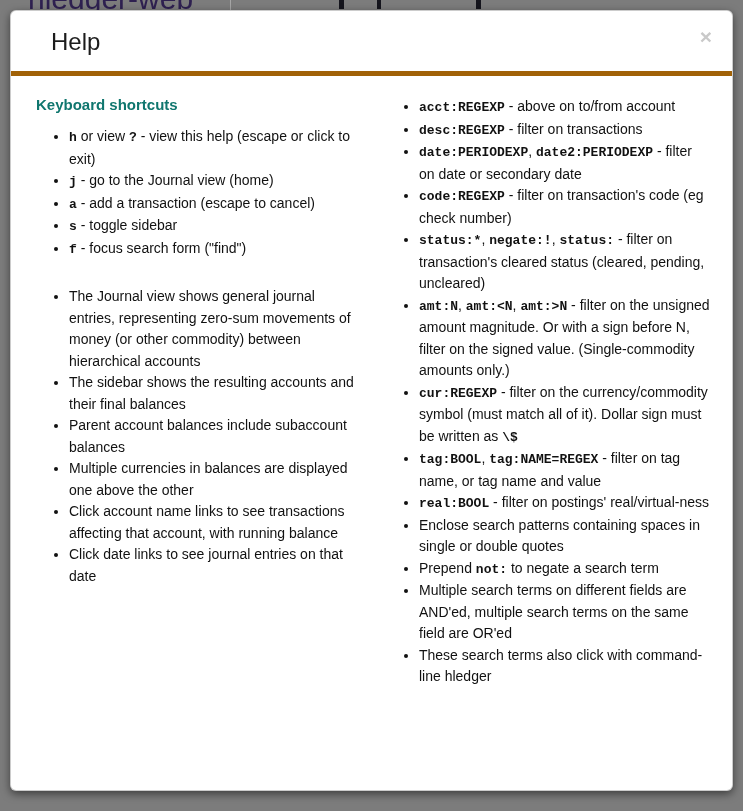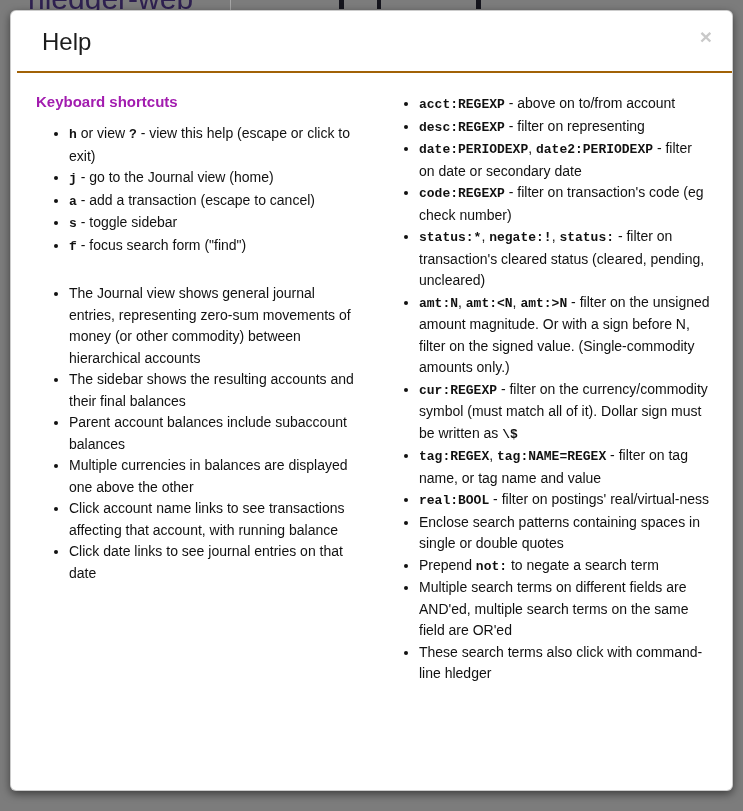--- a/index.html
+++ b/index.html
@@ -29,41 +29,40 @@
     position: absolute; left: 10px; top: 10px;
     width: 723px; height: 781px;
     background: #ffffff;
     border: 1px solid rgba(0,0,0,0.2);
     border-radius: 6px;
     box-shadow: 0 3px 9px rgba(0,0,0,0.5);
     overflow: hidden;
   }
   .modal-header {
     position: relative;
-    padding: 17px 24px 15px 25px;
-    border-bottom: 2px solid #a16207;
-    margin-left: 6px;
+    padding: 17px 24px 15px 40px;
+    border-bottom: 5px solid #a16207;
   }
   .modal-title { font-size: 24px; font-weight: 400; color: #1c1c1c; line-height: 28px; }
   .close-btn {
     position: absolute; right: 20px; top: 16px;
     font-size: 21px; font-weight: 700; line-height: 20px;
     color: #c9c9c9; cursor: pointer; border: none; background: none;
     font-family: "Liberation Sans", sans-serif;
   }
   .modal-body {
     display: flex;
     gap: 26px;
     padding: 20px 22px 20px 25px;
   }
   .help-col { flex: 1 1 0; min-width: 0; }
 
   .sec { margin: 0; }
   .sec + .sec { margin-top: 26px; }
-  .sec-heading { font-size: 15px; font-weight: 700; color: #a21caf; margin-bottom: 13px; }
+  .sec-heading { font-size: 15px; font-weight: 700; color: #0f766e; margin-bottom: 13px; }
   .sec ul { margin: 0; padding-left: 33px; }
   .sec li {
     font-size: 14px;
     line-height: 21.5px;
     color: #111;
   }
   .code {
     font-family: "Liberation Mono", monospace;
     font-weight: 700;
     font-size: 13px;
@@ -105,27 +104,27 @@
             <li><span>Multiple currencies in balances are displayed one above the other</span></li>
             <li><span>Click account name links to see transactions affecting that account, with running balance</span></li>
             <li><span>Click date links to see journal entries on that date</span></li>
           </ul>
         </div>
       </div>
     <div class="help-col">
         <div class="sec">
           <ul>
             <li><span class="code">acct:REGEXP</span><span> - above on to/from account</span></li>
-            <li><span class="code">desc:REGEXP</span><span> - filter on representing</span></li>
+            <li><span class="code">desc:REGEXP</span><span> - filter on transactions</span></li>
             <li><span class="code">date:PERIODEXP</span><span>, </span><span class="code">date2:PERIODEXP</span><span> - filter on date or secondary date</span></li>
             <li><span class="code">code:REGEXP</span><span> - filter on transaction's code (eg check number)</span></li>
             <li><span class="code">status:*</span><span>, </span><span class="code">negate:!</span><span>, </span><span class="code">status:</span><span> - filter on transaction's cleared status (cleared, pending, uncleared)</span></li>
             <li><span class="code">amt:N</span><span>, </span><span class="code">amt:&lt;N</span><span>, </span><span class="code">amt:&gt;N</span><span> - filter on the unsigned amount magnitude. Or with a sign before N, filter on the signed value. (Single-commodity amounts only.)</span></li>
             <li><span class="code">cur:REGEXP</span><span> - filter on the currency/commodity symbol (must match all of it). Dollar sign must be written as </span><span class="code">\$</span></li>
-            <li><span class="code">tag:REGEX</span><span>, </span><span class="code">tag:NAME=REGEX</span><span> - filter on tag name, or tag name and value</span></li>
+            <li><span class="code">tag:BOOL</span><span>, </span><span class="code">tag:NAME=REGEX</span><span> - filter on tag name, or tag name and value</span></li>
             <li><span class="code">real:BOOL</span><span> - filter on postings' real/virtual-ness</span></li>
             <li><span>Enclose search patterns containing spaces in single or double quotes</span></li>
             <li><span>Prepend </span><span class="code">not:</span><span> to negate a search term</span></li>
             <li><span>Multiple search terms on different fields are AND'ed, multiple search terms on the same field are OR'ed</span></li>
             <li><span>These search terms also click with command-line hledger</span></li>
           </ul>
         </div>
       </div>
   </div>
 </div>

